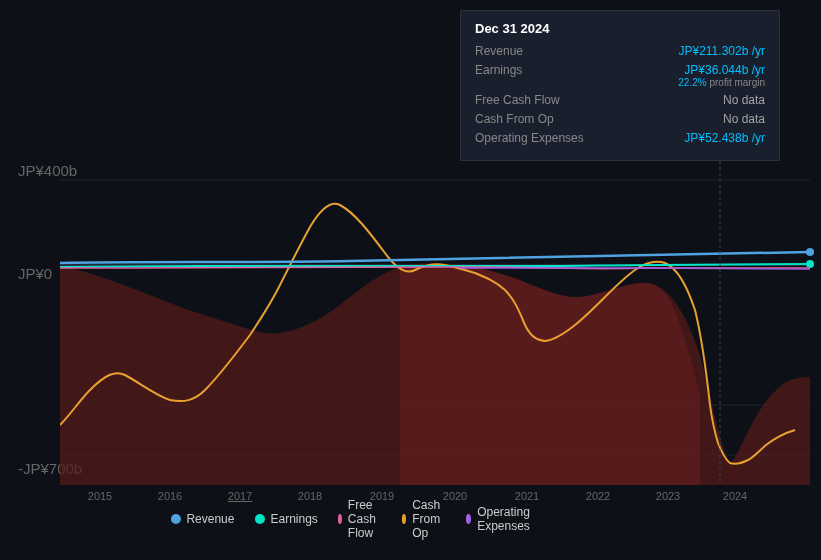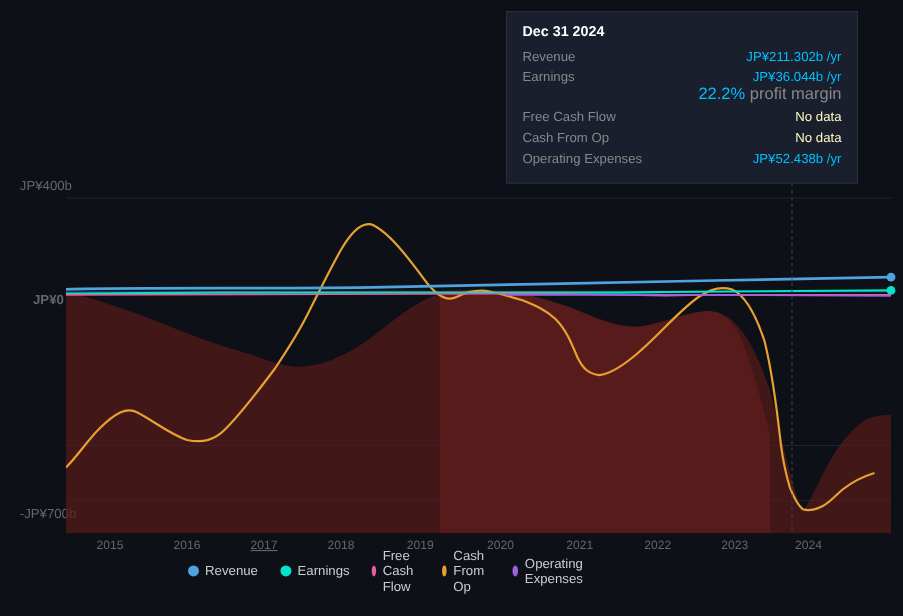--- a/index.html
+++ b/index.html
@@ -48,37 +48,37 @@
 
     .tooltip-label {
       color: #888;
       min-width: 110px;
     }
 
     .tooltip-value {
       color: #00bfff;
       text-align: right;
     }
-    .tooltip-value.no-data { color: #fef9c3; }
+    .tooltip-value.no-data { color: #a3a3a3; }
 
     .profit-margin {
       color: #00bfff;
-      font-size: 15px;
+      font-size: 10px;
       text-align: center;
     }
 
     .profit-margin span {
       color: #888;
     }
 
     
     .y-label {
       position: absolute;
       color: #666;
-      font-size: 12px;
+      font-size: 15px;
     }
 
     
     .x-label {
       position: absolute;
       color: #666;
       font-size: 11px;
       bottom: 58px;
       transform: translateX(-50%);
     }
@@ -158,21 +158,21 @@
       <span class="tooltip-value no-data">No data</span>
     </div>
 
     <div class="tooltip-row">
       <span class="tooltip-label">Operating Expenses</span>
       <span class="tooltip-value">JP¥52.438b /yr</span>
     </div>
   </div>
 
   <div class="y-label" style="top:162px; left:18px;">JP¥400b</div>
-  <div class="y-label" style="top:265px; left:30px;font-weight:bold;">JP¥0</div>
+  <div class="y-label" style="top:265px; left:18px;">JP¥0</div>
   <div class="y-label" style="top:460px; left:18px;">-JP¥700b</div>
 
   <svg class="chart-svg" viewBox="0 0 821 330" preserveAspectRatio="none">
 
     <line x1="60" y1="25" x2="810" y2="25" class="grid-line"></line>
     <line x1="60" y1="110" x2="810" y2="110" class="zero-line"></line>
     <line x1="60" y1="250" x2="810" y2="250" class="grid-line"></line>
     <line x1="60" y1="300" x2="810" y2="300" class="grid-line"></line>
 
     <defs>

